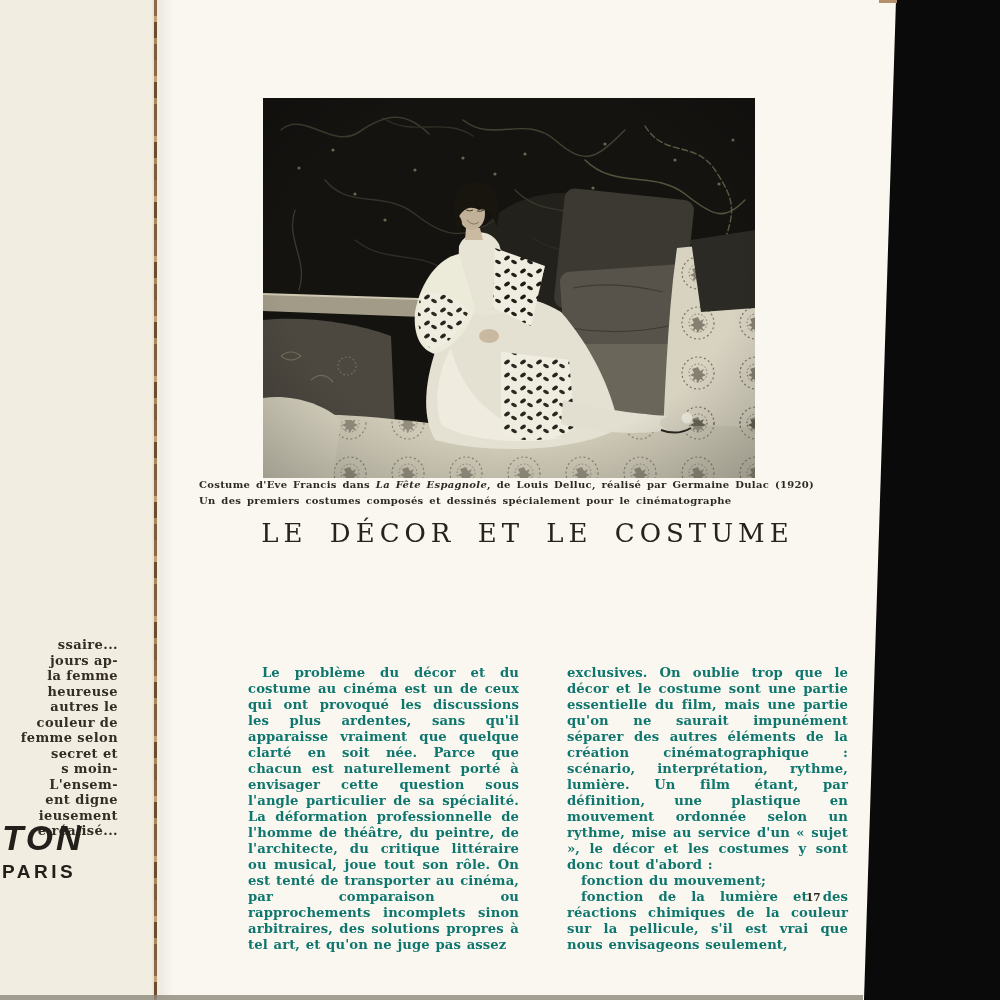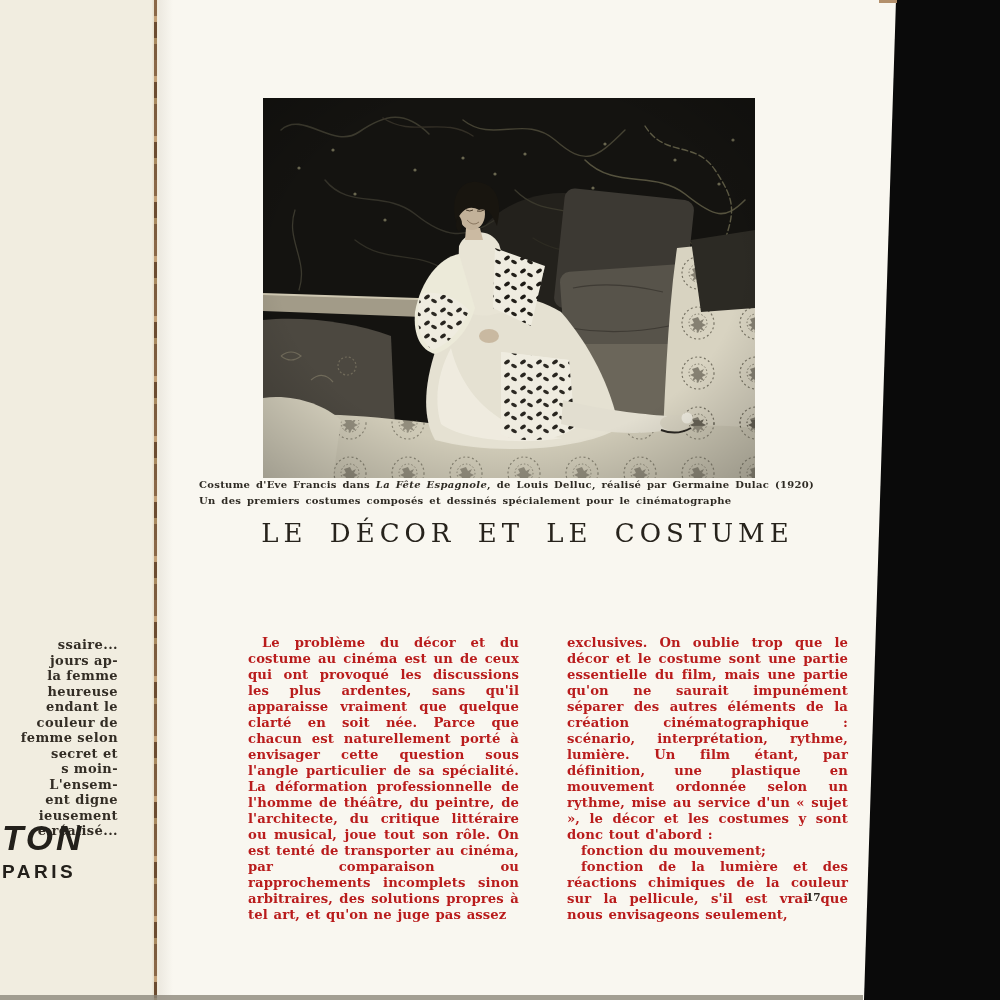--- a/index.html
+++ b/index.html
@@ -35,22 +35,22 @@
   .photo { position:absolute; left:104px; top:98px; width:492px; height:380px;
     background:var(--photo-backdrop,#141310); }
   .photo svg { display:block; width:100%; height:100%; }
   .caption { position:absolute; left:40px; width:660px; top:477px; text-align:left;
     font-size:10px; font-weight:700; line-height:16px; letter-spacing:.3px; word-spacing:2px;
     color:#2e2a23; }
   .caption .it { font-style:italic; }
   .title { position:absolute; left:0; width:100%; top:514px; text-align:center;
     font-size:26px; line-height:38px; letter-spacing:5px; word-spacing:9px;
     color:#27231c; font-weight:400; }
-  .col { position:absolute; top:635px; font-size:13.2px; line-height:16px;
-    text-align:justify; letter-spacing:.1px; word-spacing:1px; color:#b91c1c; font-weight:600; }
+  .col { position:absolute; top:665px; font-size:13.2px; line-height:16px;
+    text-align:justify; letter-spacing:.1px; word-spacing:1px; color:#0f766e; font-weight:600; }
   .col-left  { left:89px;  width:271px; }
   .col-right { left:368px; width:281px;margin-left:40px; }
   .col p.ind { text-indent:14px; }
   .page-number { position:absolute; left:647px; top:891px; font-size:10.5px;
     font-weight:700; color:#2b2620; }
   
   .bottom-shadow { position:absolute; left:0; top:995px; width:863px; height:5px;
     background:#8d887c; opacity:.8; z-index:40; }
   .top-sliver { position:absolute; left:879px; top:0; width:18px; height:3px;
     background:#b3906c; z-index:40; }
@@ -58,21 +58,21 @@
 </head>
 <body>
 
 <div class="left-page">
   <div class="fragments">
 
   <div>ssaire...</div>
       <div>jours ap-</div>
       <div>la femme</div>
       <div>heureuse</div>
-      <div>endant le</div>
+      <div>autres le</div>
       <div>couleur de</div>
       <div>femme selon</div>
       <div>secret et</div>
       <div>s moin-</div>
       <div>L'ensem-</div>
       <div>ent digne</div>
       <div>ieusement</div>
       <div>e réalisé...</div>
     </div>
   <div class="brand">

